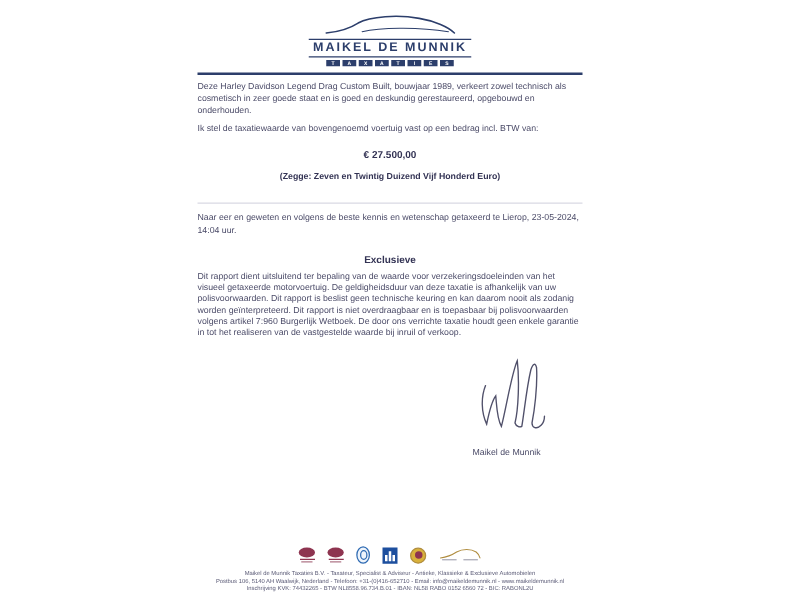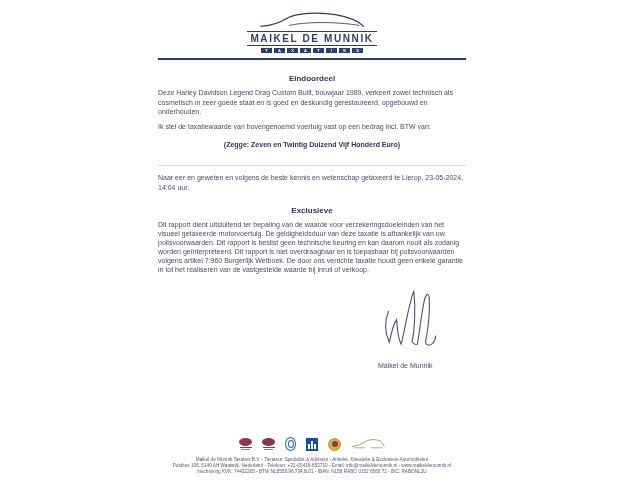--- a/index.html
+++ b/index.html
@@ -85,23 +85,23 @@
         <span>A</span>
         <span>T</span>
         <span>I</span>
         <span>E</span>
         <span>S</span>
       </div>
     <div class="header-rule"></div>
   </header>
 
   <main class="content">
-    <div class="heading">Eindoordeel</div>
     <p class="para">Deze Harley Davidson Legend Drag Custom Built, bouwjaar 1989, verkeert zowel technisch als cosmetisch in zeer goede staat en is goed en deskundig gerestaureerd, opgebouwd en onderhouden.</p>
     <p class="para">Ik stel de taxatiewaarde van bovengenoemd voertuig vast op een bedrag incl. BTW van:</p>
+    <div class="amount">€ 27.500,00</div>
     <div class="zegge">(Zegge: Zeven en Twintig Duizend Vijf Honderd Euro)</div>
 
     <div class="sep"></div>
 
     <p class="para">Naar eer en geweten en volgens de beste kennis en wetenschap getaxeerd te Lierop, 23-05-2024, 14:04 uur.</p>
 
     <div class="heading">Exclusieve</div>
     <p class="remarks-body">Dit rapport dient uitsluitend ter bepaling van de waarde voor verzekeringsdoeleinden van het visueel getaxeerde motorvoertuig. De geldigheidsduur van deze taxatie is afhankelijk van uw polisvoorwaarden. Dit rapport is beslist geen technische keuring en kan daarom nooit als zodanig worden geïnterpreteerd. Dit rapport is niet overdraagbaar en is toepasbaar bij polisvoorwaarden volgens artikel 7:960 Burgerlijk Wetboek. De door ons verrichte taxatie houdt geen enkele garantie in tot het realiseren van de vastgestelde waarde bij inruil of verkoop.</p>
 
     <div class="signature-block">

